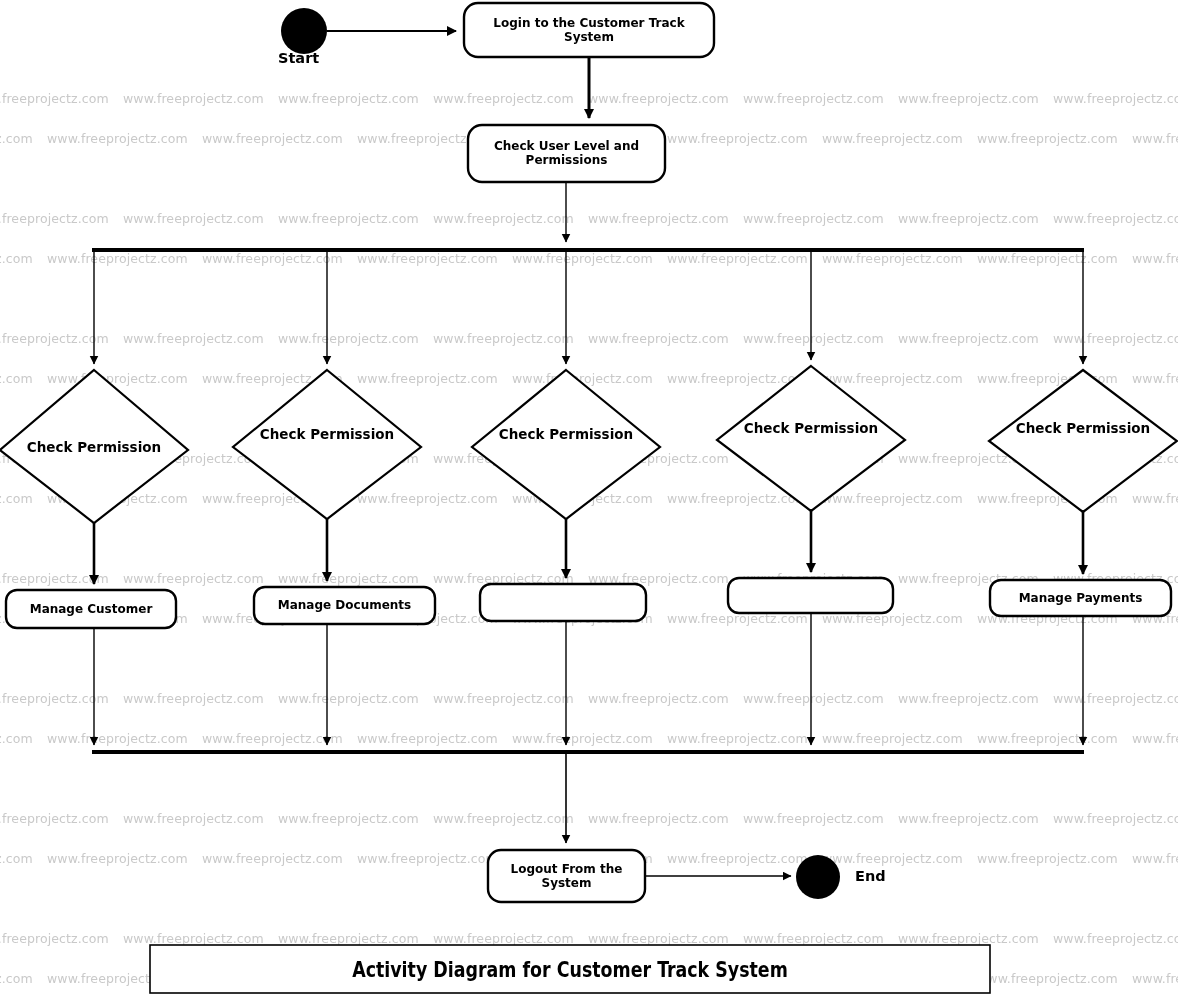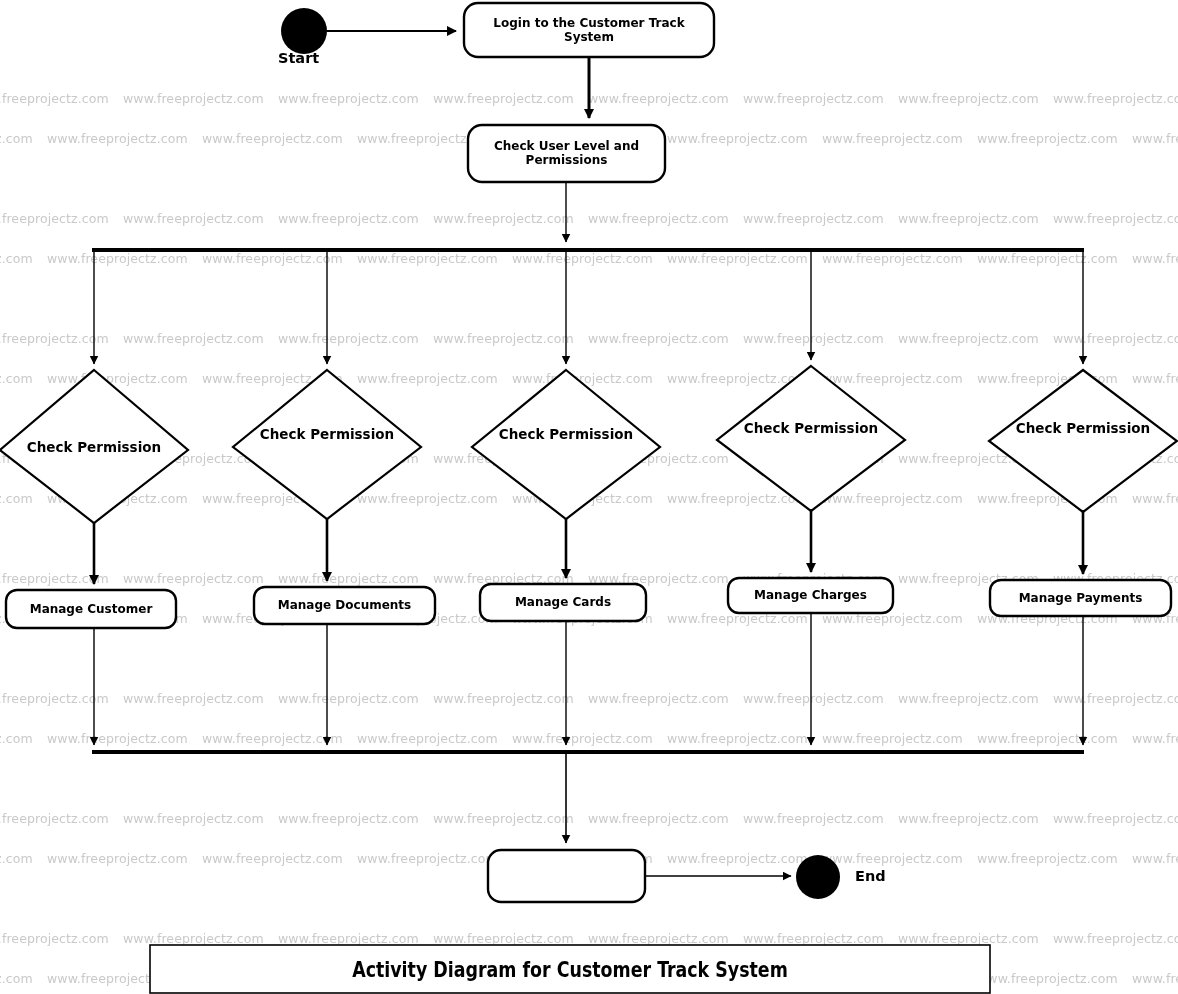--- a/index.html
+++ b/index.html
@@ -305,23 +305,22 @@
     <div class="node-label action-label" style="left:470px; top:127px; width:193px; height:52px;">Check User Level and Permissions</div>
 
     <div class="node-label decision-label" style="left:24px; top:425px; width:140px; height:46px;">Check Permission</div>
     <div class="node-label decision-label" style="left:257px; top:412px; width:140px; height:46px;">Check Permission</div>
     <div class="node-label decision-label" style="left:496px; top:412px; width:140px; height:46px;">Check Permission</div>
     <div class="node-label decision-label" style="left:741px; top:406px; width:140px; height:46px;">Check Permission</div>
     <div class="node-label decision-label" style="left:1013px; top:406px; width:140px; height:46px;">Check Permission</div>
 
     <div class="node-label action-label" style="left:256px; top:589px; width:177px; height:33px;">Manage Documents</div>
     <div class="node-label action-label" style="left:8px; top:592px; width:166px; height:34px;">Manage Customer</div>
-    <div class="node-label action-label" style="left:482px; top:586px; width:162px; height:33px;">Manage Cards</div>
-    <div class="node-label action-label" style="left:730px; top:580px; width:161px; height:31px;">Manage Charges</div>
     <div class="node-label action-label" style="left:992px; top:582px; width:177px; height:32px;">Manage Payments</div>
 
+    <div class="node-label action-label" style="left:490px; top:852px; width:153px; height:48px;">Logout From the System</div>
 
     <div class="marker-label" style="left:855px; top:868px;">End</div>
 
     <div class="caption-label" style="left:150px; top:945px; width:840px; height:48px;">Activity Diagram for Customer Track System</div>
   </div>
 
 </div>
 
 </body></html>

